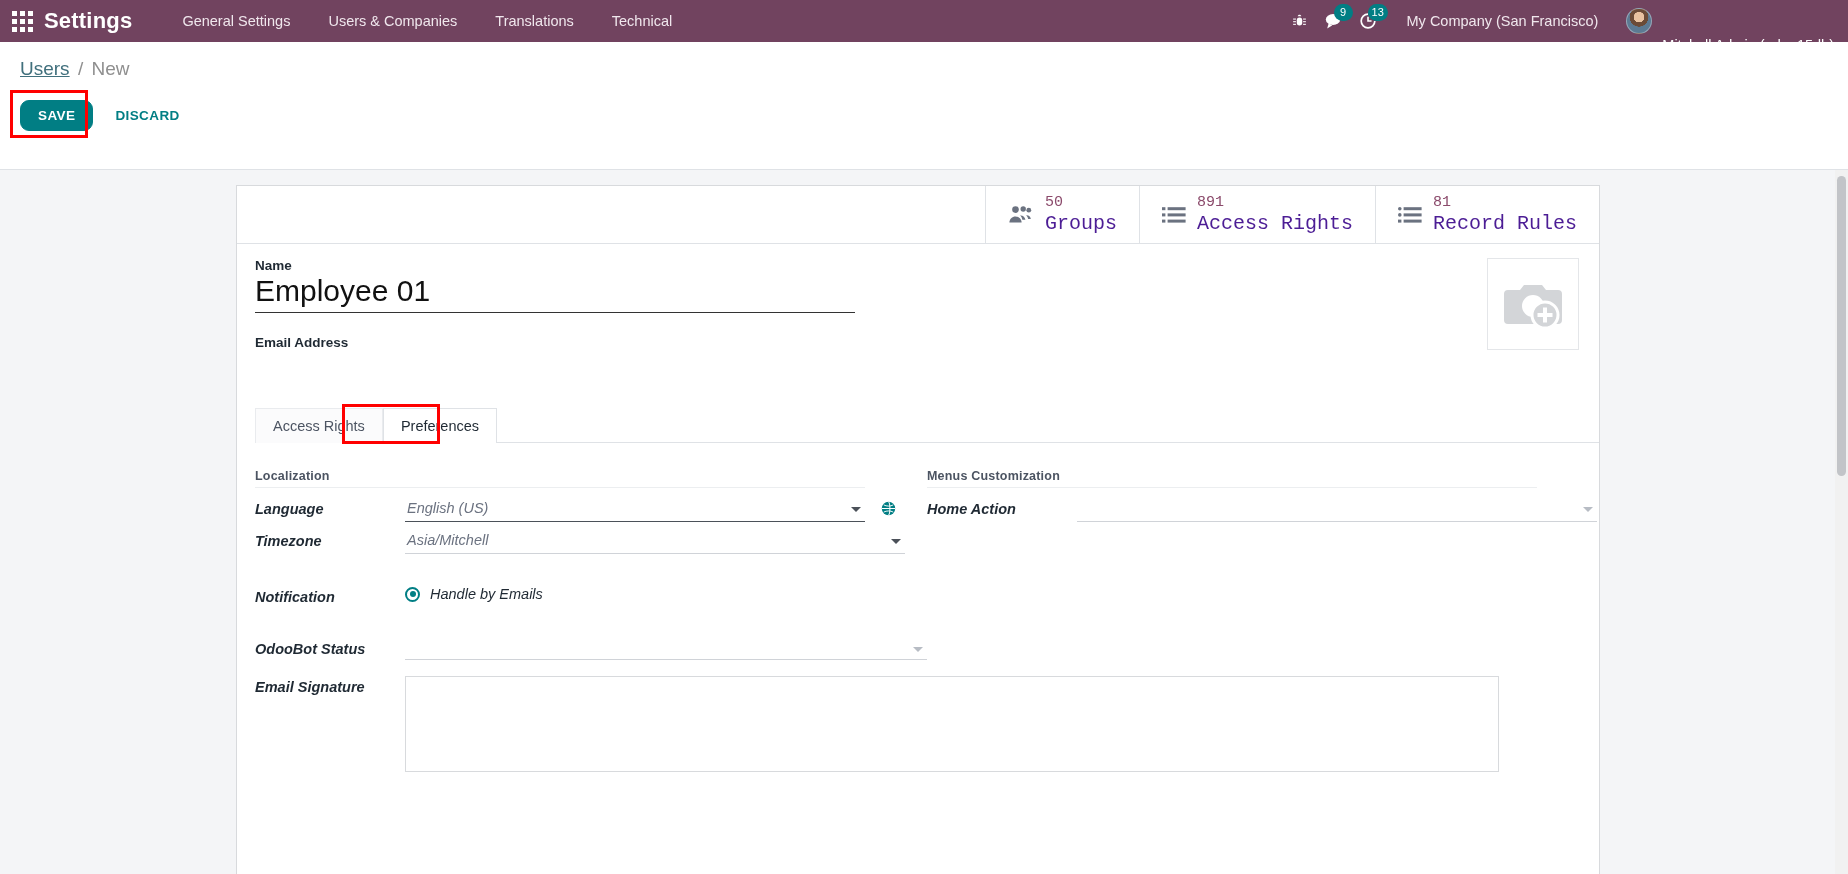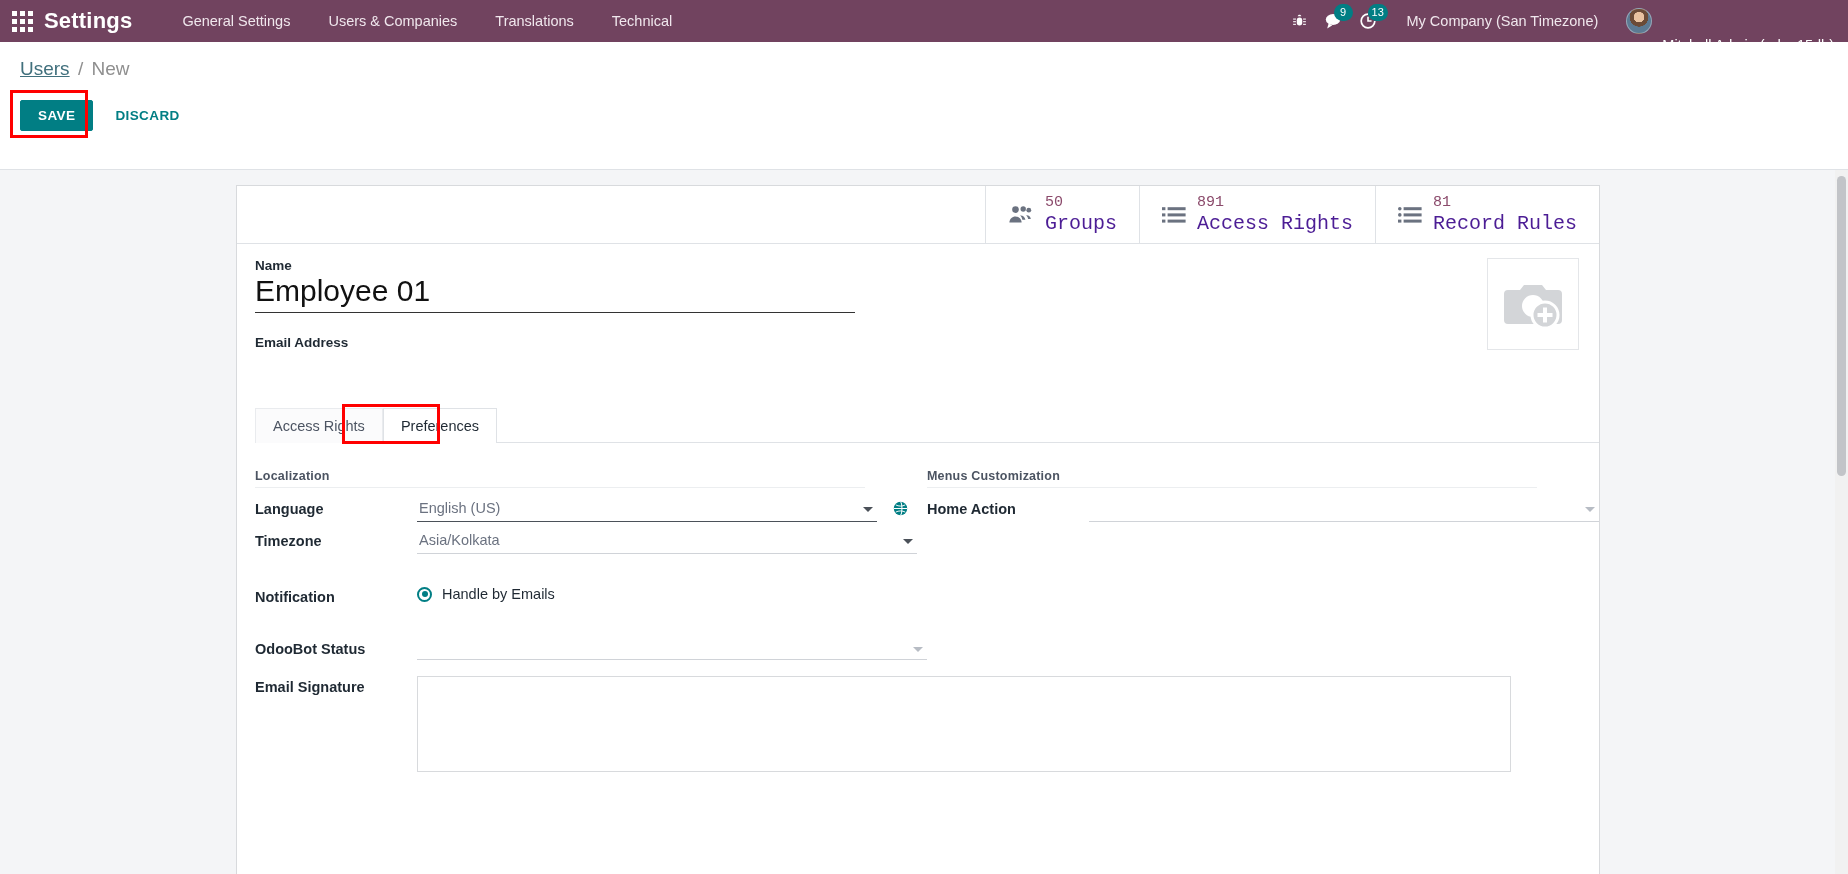--- a/index.html
+++ b/index.html
@@ -74,21 +74,21 @@
     font-size: 19px; color: #8f8f8f;
   }
   .bc-link { color: #41707d; text-decoration: underline; cursor: pointer; }
   .bc-sep { color: #8f8f8f; padding: 0 3px; }
   .bc-current { color: #8f8f8f; }
 
   .btn-row { position: absolute; left: 20px; top: 58px; display: flex; align-items: center; }
   .btn-save {
     background: #017e84; color: #ffffff; border: 1px solid #017e84;
     font-size: 13.5px; font-weight: bold; letter-spacing: .4px;
-    padding: 7px 17px; border-radius: 2px; cursor: pointer;
+    padding: 7px 17px; border-radius: 9px; cursor: pointer;
   }
   .btn-discard {
     background: transparent; border: none; color: #017e84;
     font-size: 13.5px; font-weight: bold; letter-spacing: .4px;
     padding: 7px 14px; margin-left: 8px; cursor: pointer;
   }
   
   .annot-save {
     position: absolute; left: 10px; top: 90px; width: 78px; height: 48px;
     border: 3px solid #ff0000; pointer-events: none; z-index: 28;
@@ -178,26 +178,26 @@
 
   
   .tab-content { display: flex; padding: 26px 0 0 0; }
   .col { width: 672px; }
   .group-title {
     font-size: 12.5px; font-weight: bold; color: #4c5462;
     letter-spacing: .2px; padding-bottom: 4px;
     border-bottom: 1px solid #eceef0; margin-bottom: 10px;
     margin-right: 62px;
   }
-  .frow { display: flex; align-items: flex-start; margin-bottom: 6px; min-height: 26px; }
+  .frow { display: flex; align-items: flex-start; margin-bottom: 6px; min-height: 26px; font-style: italic; }
   .flabel {
     width: 150px; flex: none; font-size: 14.5px; font-weight: bold;
     color: #1f2933; padding-top: 3px;
   }
-  .fvalue { flex: 1; position: relative; margin-left: 12px; }
+  .fvalue { flex: 1; position: relative; }
   .sel {
     position: relative; border-bottom: 1px solid #8a8f98;
     padding: 2px 24px 3px 2px; font-size: 14.5px; color: #6b7280;
     min-height: 24px; cursor: pointer; background: transparent;
   }
   .sel.wide-dark { border-bottom-color: #4b5159; }
   .sel.light { border-bottom-color: #d0d3d8; color: #6b7280; }
   .caret {
     position: absolute; right: 4px; top: 9px;
     width: 0; height: 0; border-left: 5px solid transparent;
@@ -281,21 +281,21 @@
     </div>
 
     <div class="nav-icon">
       <svg width="18" height="18" viewBox="0 0 18 18">
         <path d="M9 2.2 A6.8 6.8 0 1 0 15.8 9" fill="none" stroke="#ffffff" stroke-width="1.7"></path>
         <path d="M9 5.2 V9 H12" fill="none" stroke="#ffffff" stroke-width="1.6" stroke-linecap="round"></path>
       </svg>
       <span class="badge">13</span>
     </div>
 
-    <div class="company-name">My Company (San Timezone)</div>
+    <div class="company-name">My Company (San Francisco)</div>
 
     <div class="user-menu">
       <span class="avatar-img"></span>
       <span class="user-name">Mitchell Admin (odoo15db)</span>
     </div>
   </div>
 </div>
 
 <div class="control-panel">
   <div class="breadcrumb">
@@ -417,21 +417,21 @@
                   <path d="M3 4.2c3 1.6 7 1.6 10 0M3 11.8c3-1.6 7-1.6 10 0" fill="none" stroke="#ffffff" stroke-width="1"></path>
                 </svg>
               </span>
             </div>
           </div>
 
           <div class="frow">
             <div class="flabel">Timezone</div>
             <div class="fvalue" style="max-width:500px">
               <div class="sel light">
-                <span>Asia/Kolkata</span>
+                <span>Asia/Mitchell</span>
                 <span class="caret"></span>
               </div>
             </div>
           </div>
 
           <div class="frow" style="margin-top:30px">
             <div class="flabel">Notification</div>
             <div class="fvalue">
               <label class="radio-row">
                 <span class="radio checked"></span>

